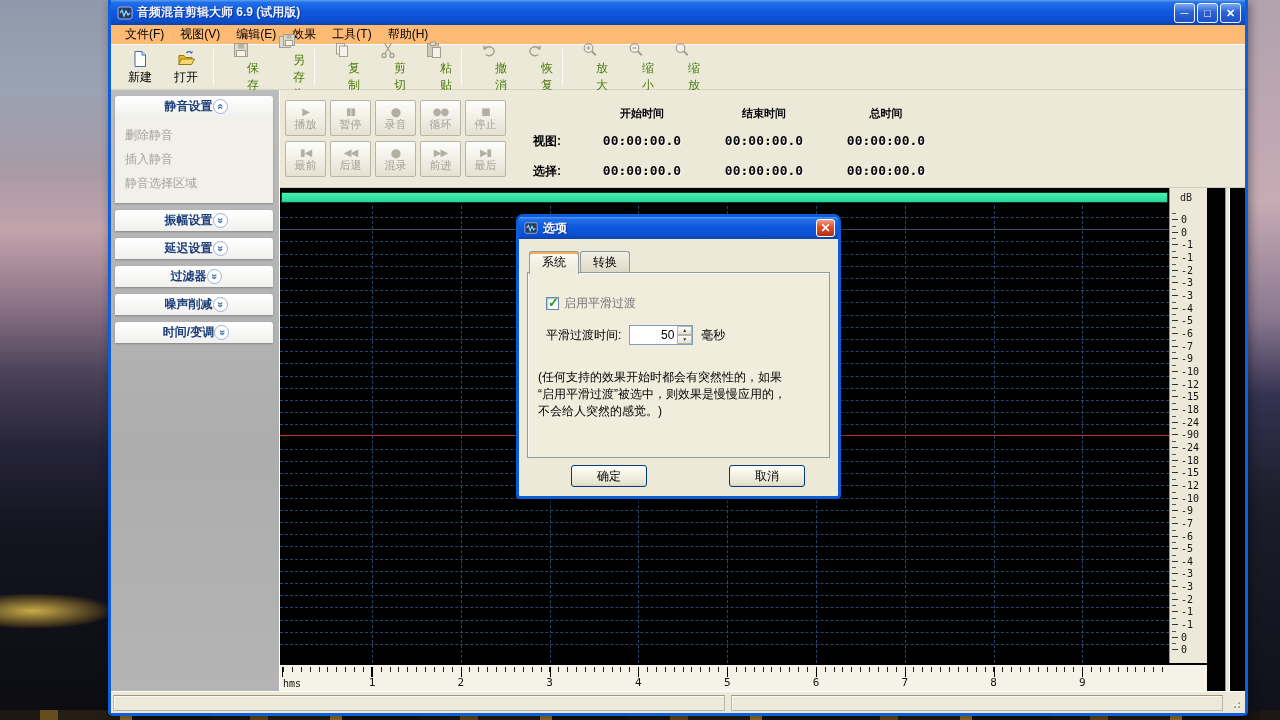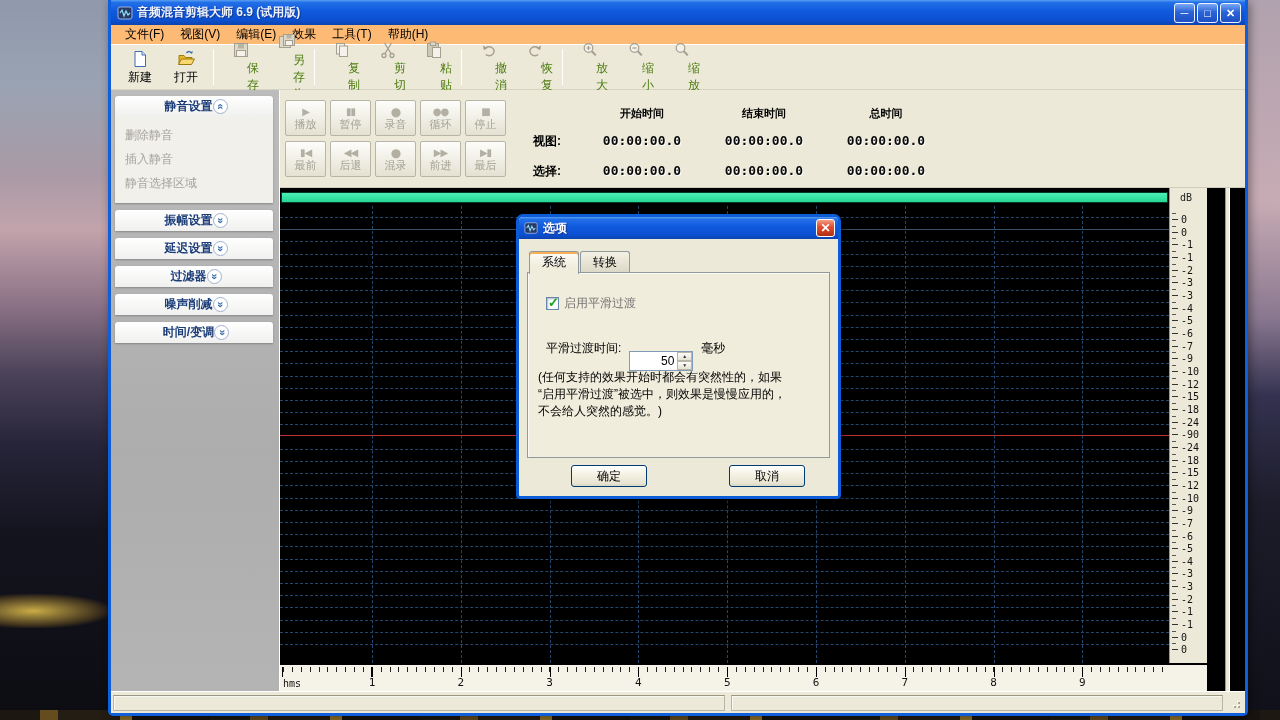--- a/index.html
+++ b/index.html
@@ -153,21 +153,21 @@
     box-shadow:inset 0 2px 0 #f6b05a; }
   .tabpage { border:1px solid #919b9c; background:#f0eddc; height:186px; position:relative;
     box-shadow:inset 1px 1px 0 #fbfaf4; }
   .cb-row { position:absolute; left:18px; top:22px; display:flex; align-items:center; }
   .checkbox { width:13px; height:13px; background:#fff; border:1px solid #6a86a8;
     box-shadow:inset 1px 1px 2px rgba(90,110,140,.5); position:relative; margin-right:5px; }
   .checkbox .mark { position:absolute; left:1px; top:-3px; color:#1ea11e; font-size:13px; font-weight:bold; }
   .cb-label { color:#737373; }
   .spin-row { position:absolute; left:18px; top:52px; display:flex; align-items:center; }
   .spin-label { color:#000; margin-right:8px; }
-  .spinbox { width:64px; height:20px; position:relative;margin-top:26px; }
+  .spinbox { width:64px; height:20px; position:relative; }
   .spinbox input { width:100%; height:100%; border:1px solid #7f9db9; background:#fff;
     font-size:12px; text-align:right; padding-right:18px; font-family:"Liberation Sans",sans-serif; }
   .spin-btns { position:absolute; right:1px; top:1px; width:15px; height:18px; display:flex;
     flex-direction:column; }
   .spin-btn { flex:1; border:1px solid #b8b5a8; background:linear-gradient(#fdfdfb,#e4e1d2);
     font-size:5px; line-height:7px; text-align:center; color:#333; }
   .spin-unit { margin-left:8px; color:#000; }
   .note { position:absolute; left:10px; top:96px; right:8px; color:#000; font-size:12px;
     line-height:17px; }
   .dlg-buttons { height:44px; flex:none; display:flex; align-items:center; padding:0 0 8px 0; }

